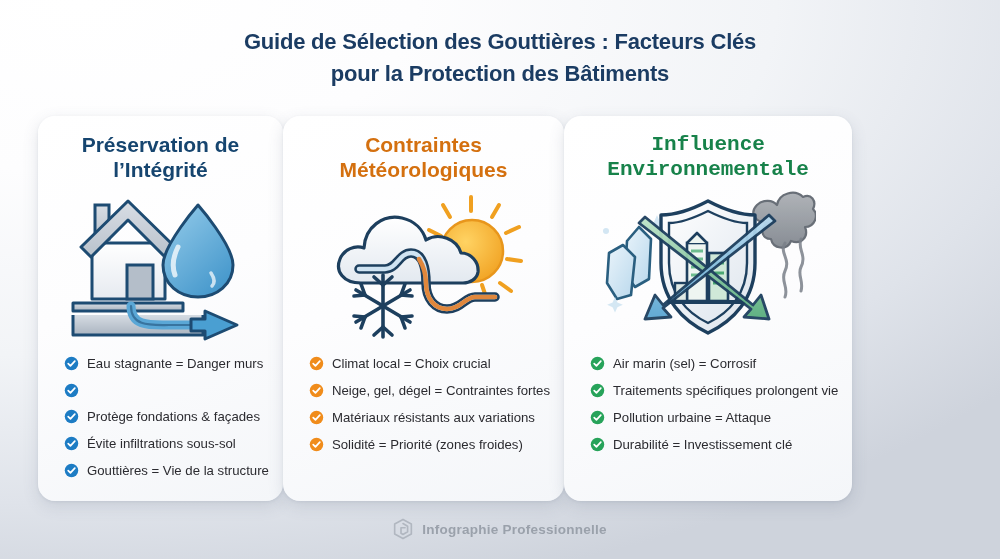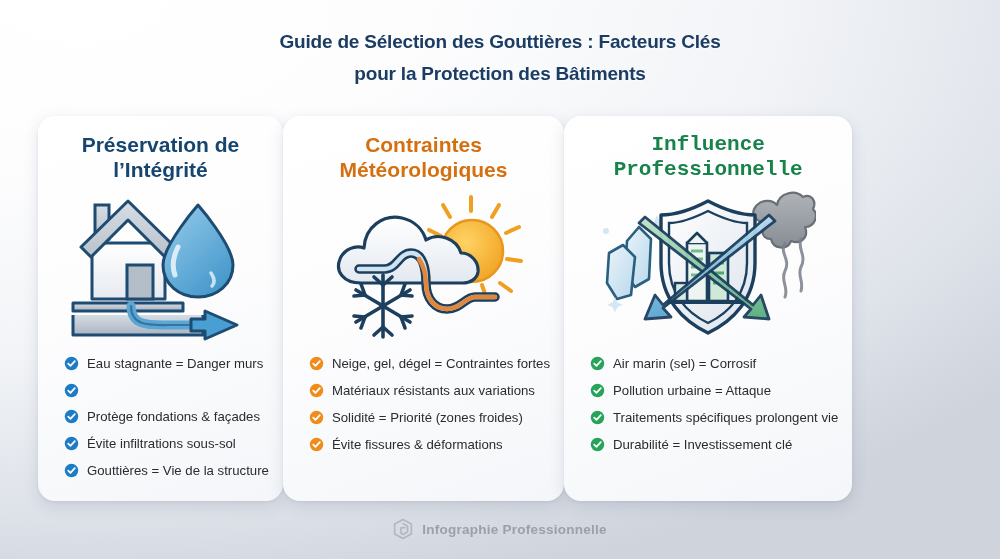--- a/index.html
+++ b/index.html
@@ -10,21 +10,21 @@
       radial-gradient(120% 110% at 8% 0%, #ffffff 0%, #fdfdfe 28%, #f2f4f7 58%, #dfe3ea 82%, #ced3dc 100%);
   }
   .page { position:relative; width:1000px; height:559px; }
 
   
   .title-wrap {
     position:absolute; left:0; top:26px; width:1000px;
     text-align:center;
   }
   .title-line {
-    font-size:19px; font-weight:bold; color:#1b3c63;
+    font-size:22px; font-weight:bold; color:#1b3c63;
     letter-spacing:-0.2px; line-height:32px;
     text-shadow:0 1px 1px rgba(255,255,255,.7);
   }
 
   
   .cards {
     position:absolute; left:38px; top:116px;
     width:768px; height:385px;
     display:flex; justify-content:space-between;
   }
@@ -233,50 +233,50 @@
           </g>
         </svg>
       </div>
 
       <ul class="bullets">
         <li>
           <svg class="chk" viewBox="0 0 20 20">
               <circle cx="10" cy="10" r="9" fill="#f08c1b"></circle>
               <path d="M5.6 10.2 L8.6 13.2 L14.4 6.9" stroke="#fff" stroke-width="2.3" fill="none" stroke-linecap="round" stroke-linejoin="round"></path>
             </svg>
+          <span>Climat local = Choix crucial</span>
+        </li>
+        <li>
+          <svg class="chk" viewBox="0 0 20 20">
+              <circle cx="10" cy="10" r="9" fill="#f08c1b"></circle>
+              <path d="M5.6 10.2 L8.6 13.2 L14.4 6.9" stroke="#fff" stroke-width="2.3" fill="none" stroke-linecap="round" stroke-linejoin="round"></path>
+            </svg>
           <span>Neige, gel, dégel = Contraintes fortes</span>
         </li>
         <li>
           <svg class="chk" viewBox="0 0 20 20">
               <circle cx="10" cy="10" r="9" fill="#f08c1b"></circle>
               <path d="M5.6 10.2 L8.6 13.2 L14.4 6.9" stroke="#fff" stroke-width="2.3" fill="none" stroke-linecap="round" stroke-linejoin="round"></path>
             </svg>
           <span>Matériaux résistants aux variations</span>
         </li>
         <li>
           <svg class="chk" viewBox="0 0 20 20">
               <circle cx="10" cy="10" r="9" fill="#f08c1b"></circle>
               <path d="M5.6 10.2 L8.6 13.2 L14.4 6.9" stroke="#fff" stroke-width="2.3" fill="none" stroke-linecap="round" stroke-linejoin="round"></path>
             </svg>
           <span>Solidité = Priorité (zones froides)</span>
-        </li>
-        <li>
-          <svg class="chk" viewBox="0 0 20 20">
-              <circle cx="10" cy="10" r="9" fill="#f08c1b"></circle>
-              <path d="M5.6 10.2 L8.6 13.2 L14.4 6.9" stroke="#fff" stroke-width="2.3" fill="none" stroke-linecap="round" stroke-linejoin="round"></path>
-            </svg>
-          <span>Évite fissures &amp; déformations</span>
         </li>
       </ul>
     </div>
 
     <div class="card c3">
       <div class="card-title">
         <span>Influence</span><br>
-        <span>Professionnelle</span>
+        <span>Environnementale</span>
       </div>
 
       <div class="art">
         <svg width="215" height="160" viewBox="0 0 215 160">
           <defs>
             <linearGradient id="g3shield" x1="0" y1="0" x2="0.8" y2="1">
               <stop offset="0" stop-color="#ffffff"></stop>
                 <stop offset="1" stop-color="#dfe6ee"></stop>
             </linearGradient>
             <linearGradient id="g3crys" x1="0" y1="0" x2="1" y2="1">
@@ -345,28 +345,28 @@
               <circle cx="10" cy="10" r="9" fill="#27a35a"></circle>
               <path d="M5.6 10.2 L8.6 13.2 L14.4 6.9" stroke="#fff" stroke-width="2.3" fill="none" stroke-linecap="round" stroke-linejoin="round"></path>
             </svg>
           <span>Air marin (sel) = Corrosif</span>
         </li>
         <li>
           <svg class="chk" viewBox="0 0 20 20">
               <circle cx="10" cy="10" r="9" fill="#27a35a"></circle>
               <path d="M5.6 10.2 L8.6 13.2 L14.4 6.9" stroke="#fff" stroke-width="2.3" fill="none" stroke-linecap="round" stroke-linejoin="round"></path>
             </svg>
+          <span>Traitements spécifiques prolongent vie</span>
+        </li>
+        <li>
+          <svg class="chk" viewBox="0 0 20 20">
+              <circle cx="10" cy="10" r="9" fill="#27a35a"></circle>
+              <path d="M5.6 10.2 L8.6 13.2 L14.4 6.9" stroke="#fff" stroke-width="2.3" fill="none" stroke-linecap="round" stroke-linejoin="round"></path>
+            </svg>
           <span>Pollution urbaine = Attaque</span>
-        </li>
-        <li>
-          <svg class="chk" viewBox="0 0 20 20">
-              <circle cx="10" cy="10" r="9" fill="#27a35a"></circle>
-              <path d="M5.6 10.2 L8.6 13.2 L14.4 6.9" stroke="#fff" stroke-width="2.3" fill="none" stroke-linecap="round" stroke-linejoin="round"></path>
-            </svg>
-          <span>Traitements spécifiques prolongent vie</span>
         </li>
         <li>
           <svg class="chk" viewBox="0 0 20 20">
               <circle cx="10" cy="10" r="9" fill="#27a35a"></circle>
               <path d="M5.6 10.2 L8.6 13.2 L14.4 6.9" stroke="#fff" stroke-width="2.3" fill="none" stroke-linecap="round" stroke-linejoin="round"></path>
             </svg>
           <span>Durabilité = Investissement clé</span>
         </li>
       </ul>
     </div>

